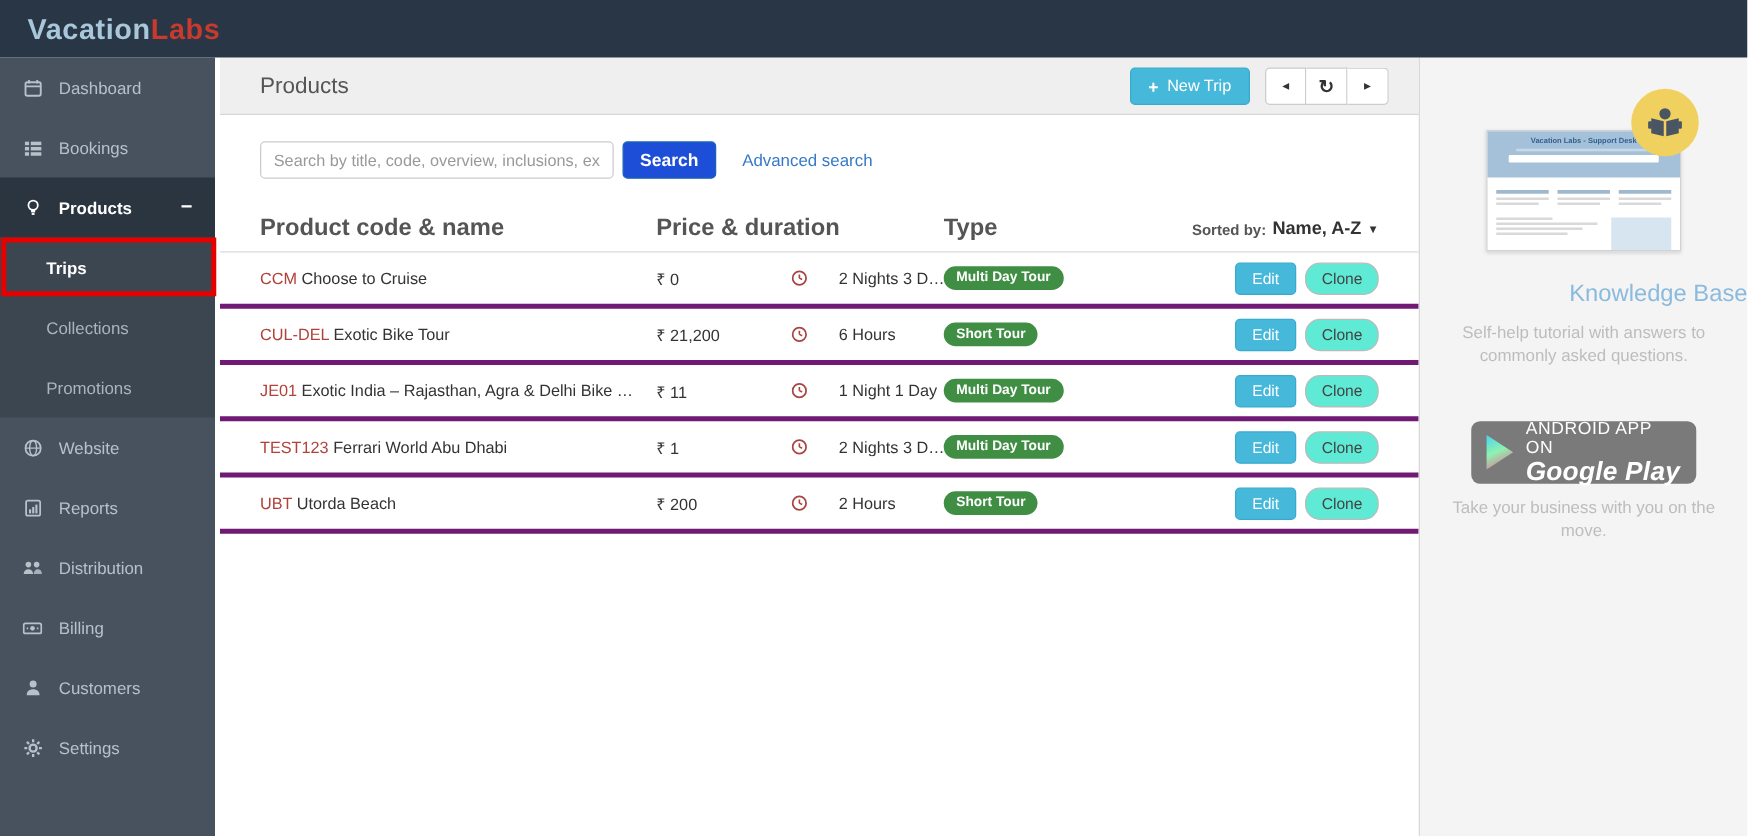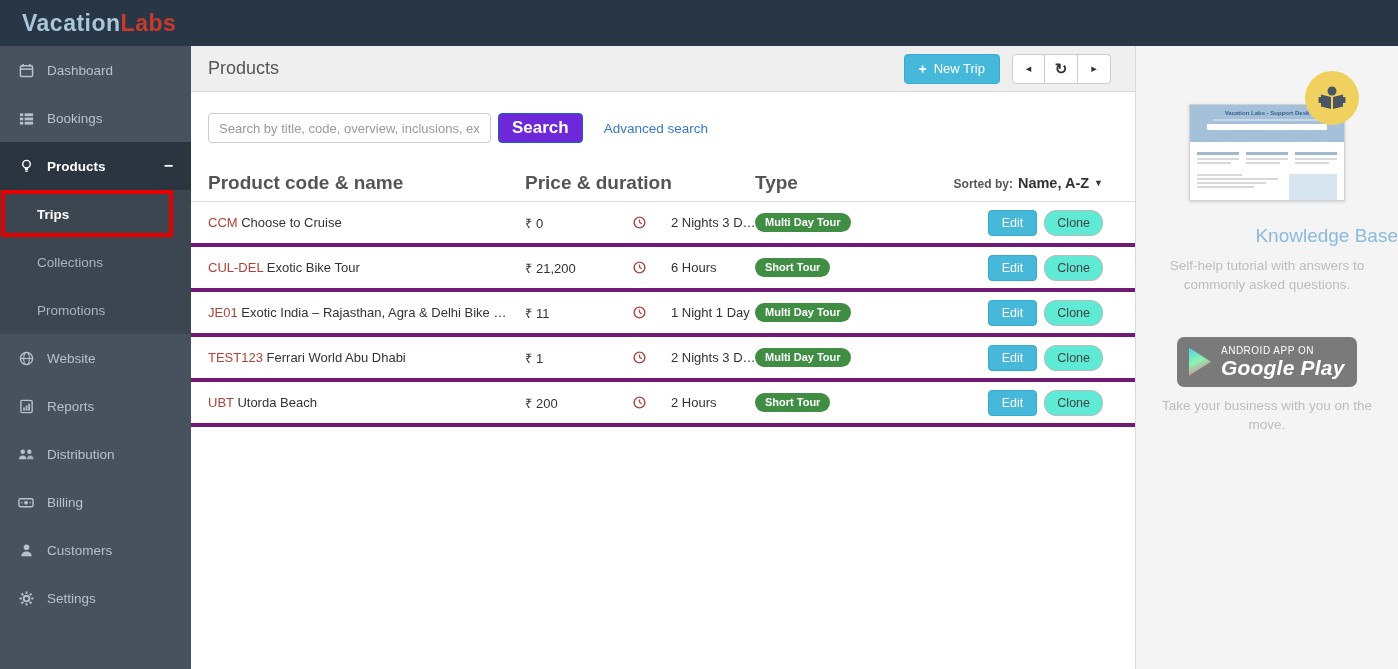--- a/index.html
+++ b/index.html
@@ -6,21 +6,21 @@
   html,body { width:1398px; height:669px; overflow:hidden; }
   body { font-family:"Liberation Sans", sans-serif; background:#fff; position:relative; }
 
   
   .topbar { position:absolute; left:0; top:0; width:1398px; height:46px; background:#293645; display:flex; align-items:center; padding-left:22px; z-index:10; }
   .logo { font-size:23px; font-weight:bold; letter-spacing:.5px; }
   .logo .lg1 { color:#a9c7da; }
   .logo .lg2 { color:#c8392e; }
 
   
-  .sidebar { position:absolute; left:0; top:46px; width:191px; height:623px; background:#47525e; z-index:5; }
+  .sidebar { position:absolute; left:0; top:46px; width:172px; height:623px; background:#47525e; z-index:5; }
   .nav-item { height:48px; display:flex; align-items:center; gap:13px; padding-left:18px; color:#b6c1ca; font-size:13.5px; cursor:pointer; }
   .nav-item .ico { width:16px; height:16px; display:inline-flex; align-items:center; justify-content:center; color:#b6c1ca; flex:0 0 16px; }
   .nav-item.active { background:#2b3540; color:#fff; font-weight:bold; position:relative; }
   .nav-item.active .ico { color:#fff; }
   .collapse-glyph { position:absolute; right:18px; top:50%; transform:translateY(-50%); font-weight:bold; font-size:16px; color:#fff; }
   .submenu { background:#3c4651; }
   .submenu .sub-item { height:48px; display:flex; align-items:center; padding-left:37px; font-size:13.5px; color:#a9b4bd; cursor:pointer; }
   .submenu .sub-item.active { color:#fff; font-weight:bold; }
   .annotation-box { position:absolute; left:1px; top:144px; width:172px; height:47px; border:4px solid #e60000; z-index:20; pointer-events:none; }
 
@@ -34,21 +34,21 @@
   .pager { display:flex; }
   .pager button { width:33px; height:30px; background:#fff; border:1px solid #ccc; color:#333; font-size:11px; cursor:pointer; display:flex; align-items:center; justify-content:center; font-family:inherit; }
   .pager button + button { border-left:none; }
   .pager button:first-child { border-radius:4px 0 0 4px; }
   .pager button:last-child { border-radius:0 4px 4px 0; }
   .pager .refresh { font-size:15px; font-weight:bold; }
 
   .search-row { display:flex; align-items:center; padding:21px 0 21px 32px; gap:5px; }
   .search-input { width:283px; height:30px; border:1px solid #ccc; border-radius:4px; padding:0 10px; font-size:13px; color:#555; font-family:inherit; }
   .search-input::placeholder { color:#999; }
-  .btn-search { background:#6d28d9; border:1px solid #1a65b2; color:#fff; font-size:17px; font-weight:bold; height:30px; padding:0 13px; border-radius:4px; cursor:pointer; margin-left:2px; font-family:inherit; }
+  .btn-search { background:#1d4ed8; border:1px solid #1a65b2; color:#fff; font-size:14px; font-weight:bold; height:30px; padding:0 13px; border-radius:4px; cursor:pointer; margin-left:2px; font-family:inherit; }
   .adv-link { color:#3579c8; font-size:13.5px; margin-left:16px; text-decoration:none; cursor:pointer; }
 
   .grid-row { display:grid; grid-template-columns:317px 108px 122px 1fr 150px; align-items:center; padding:0 32px; }
   .table-head { height:38px; border-bottom:1px solid #dcdcdc; }
   .th { font-size:19px; font-weight:bold; color:#555; }
   .sorted { justify-self:end; display:flex; align-items:flex-end; gap:5px; white-space:nowrap; cursor:pointer; }
   .sorted .lbl { font-size:12px; font-weight:bold; color:#555; }
   .sorted .val { font-size:14.5px; font-weight:bold; color:#333; }
   .sorted .caret { font-size:9px; color:#333; align-self:center; }
 
@@ -78,21 +78,21 @@
   .kb-line { height:2px; background:#d9d9d9; margin-bottom:2px; }
   .kb-bottom { display:flex; justify-content:space-between; margin-top:8px; }
   .kb-list { width:58%; }
   .kb-box { width:34%; height:26px; background:#d7e5f0; }
   .kb-badge { position:absolute; right:-14px; top:-33px; width:54px; height:54px; border-radius:50%; background:#f0d05e; display:flex; align-items:center; justify-content:center; }
   .kb-link { display:block; text-align:right; margin-top:24px; font-size:19px; color:#8abadd; text-decoration:none; cursor:pointer; }
   .help-caption { width:212px; margin:10px auto 0; text-align:center; font-size:13.5px; line-height:1.4; color:#bdbdbd; }
   .gp-badge { width:180px; height:50px; background:#7a7a7a; border-radius:7px; margin:42px auto 0; display:flex; align-items:center; padding:0 12px; gap:10px; cursor:pointer; }
   .gp-tri-grad { width:22px; height:28px; clip-path:polygon(0 0,100% 50%,0 100%); background:linear-gradient(155deg,#4fd8e8 5%,#8ef2b0 45%,#f06292 95%); }
   .gp-text { color:#fff; line-height:1.1; }
-  .gp-small { font-size:10px; letter-spacing:.5px; }
+  .gp-small { font-size:14px; letter-spacing:.5px; }
   .gp-large { font-size:21px; font-weight:bold; letter-spacing:.2px;font-style:italic; }
 </style>
 </head>
 <body>
 
 <div class="topbar">
   <div class="logo">
     <span class="lg1">Vacation</span><span class="lg2">Labs</span>
   </div>
 </div>

